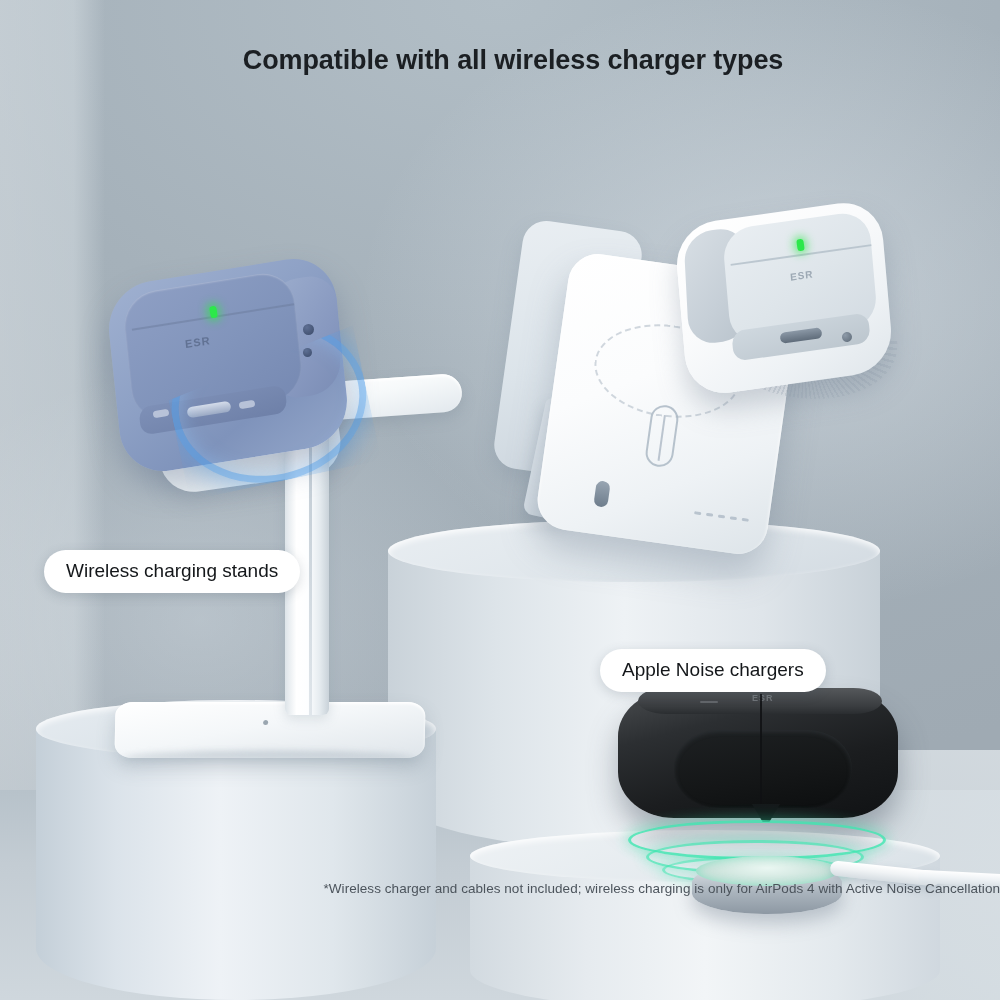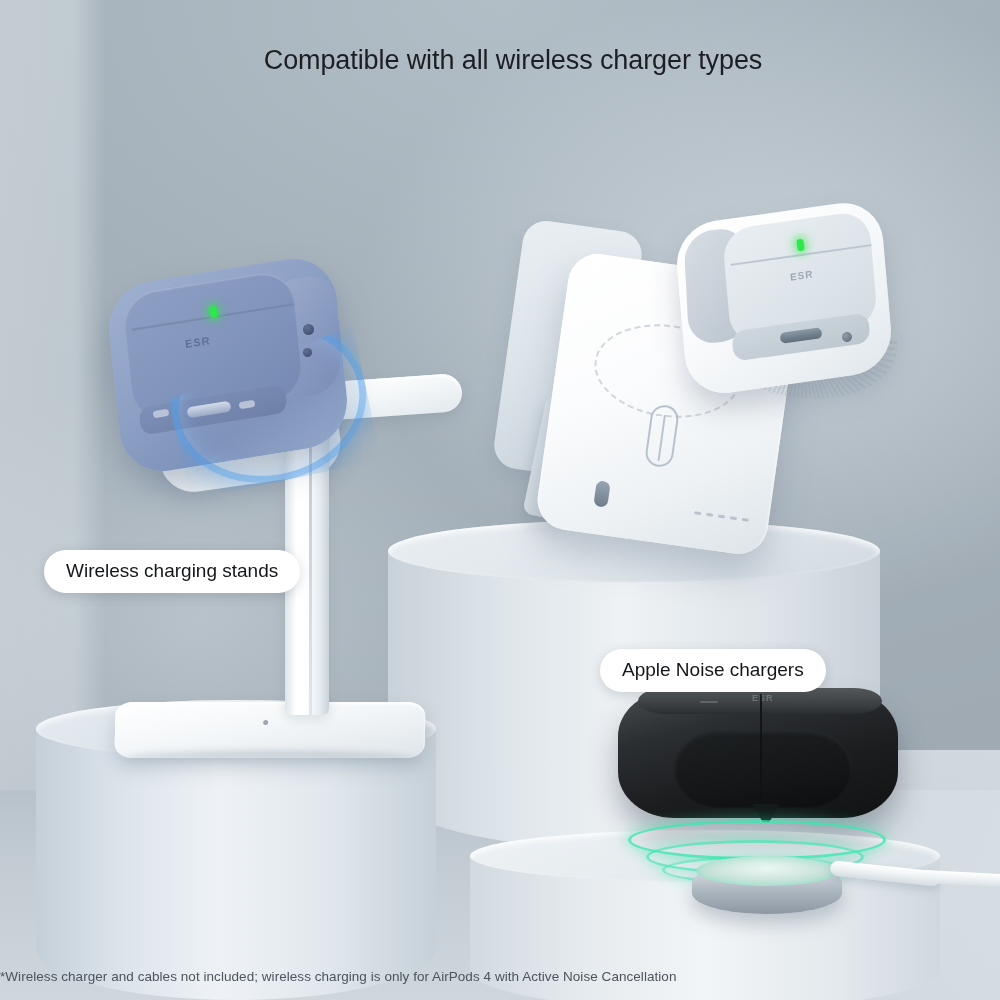--- a/index.html
+++ b/index.html
@@ -81,38 +81,38 @@
     background:linear-gradient(160deg,#eef2f5 0%, #e4eaee 60%, #d8e0e6 100%);
     box-shadow:inset 0 3px 6px rgba(255,255,255,.9);
   }
 
   
   .headings { position:absolute; left:0; right:0; top:34px; text-align:center; z-index:40; }
   #title {
     font-size:51px; font-weight:700; color:#101214; letter-spacing:-.4px; line-height:1.06;
   }
   #subtitle {
-    margin-top:11px; font-size:27px; font-weight:400; color:#1b1f23; letter-spacing:-.1px;margin-left:26px;
+    margin-top:11px; font-size:27px; font-weight:700; color:#1b1f23; letter-spacing:-.1px;margin-left:26px;
   }
 
   
   .pill {
     position:absolute; z-index:60;
     background:#fff; border-radius:999px;
     padding:10px 22px 11px;
     font-size:19px; color:#14171a; white-space:nowrap;
     box-shadow:0 3px 12px rgba(60,75,90,.20);
   }
   #pill-power { left:787px; top:373px; }
   #pill-stands { left:44px; top:550px;text-align:center; }
   #pill-watch { left:600px; top:649px; }
 
   
   #footnote {
-    position:absolute; left:0; right:0; top:969px; text-align:left; z-index:60;
+    position:absolute; left:0; right:0; top:881px; text-align:right; z-index:60;
     font-size:13.5px; color:#4c545c; letter-spacing:.05px;
   }
 
   
   #stand { position:absolute; left:95px; top:270px; width:370px; height:490px; z-index:25; }
 
   .stand-base {
     position:absolute; left:20px; top:432px; width:310px; height:56px;
     background:linear-gradient(170deg,#ffffff 0%, #f4f7f9 45%, #dfe5ea 100%);
     border-radius:18px/14px;

